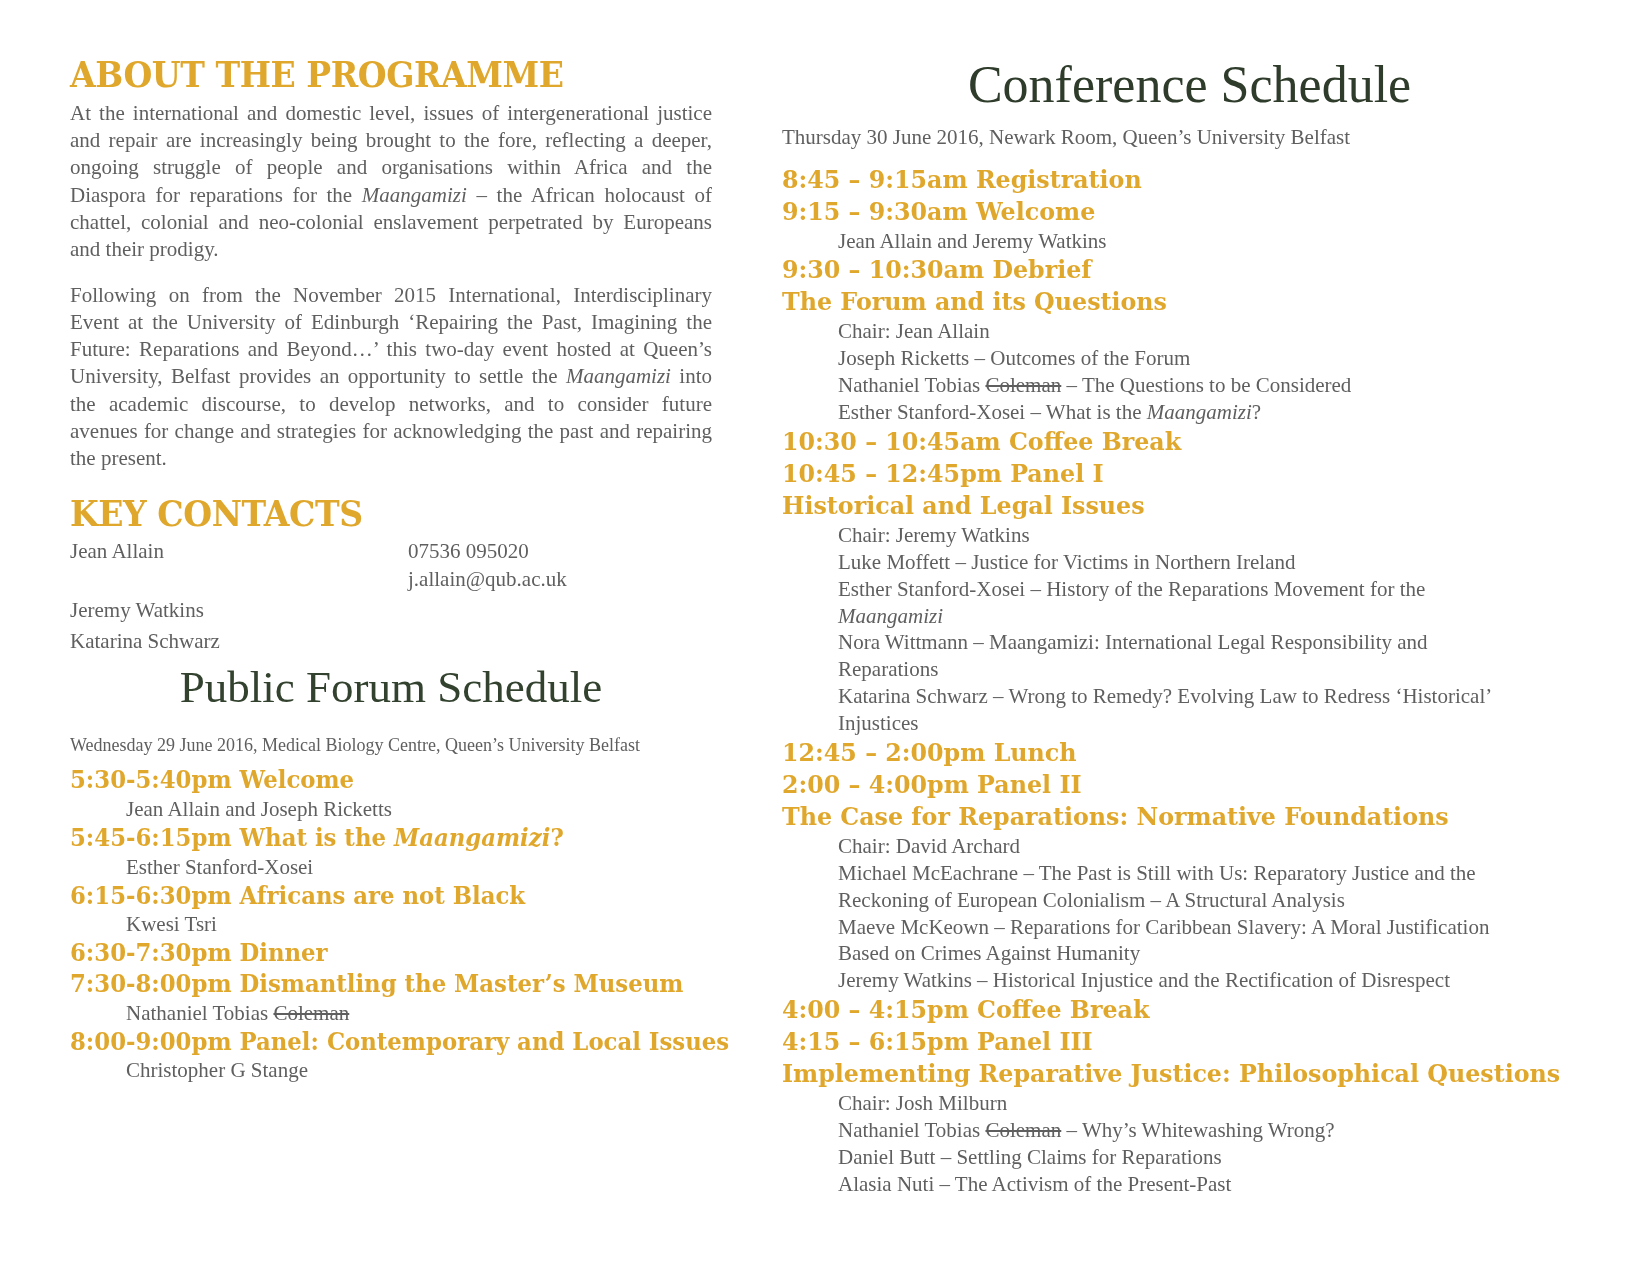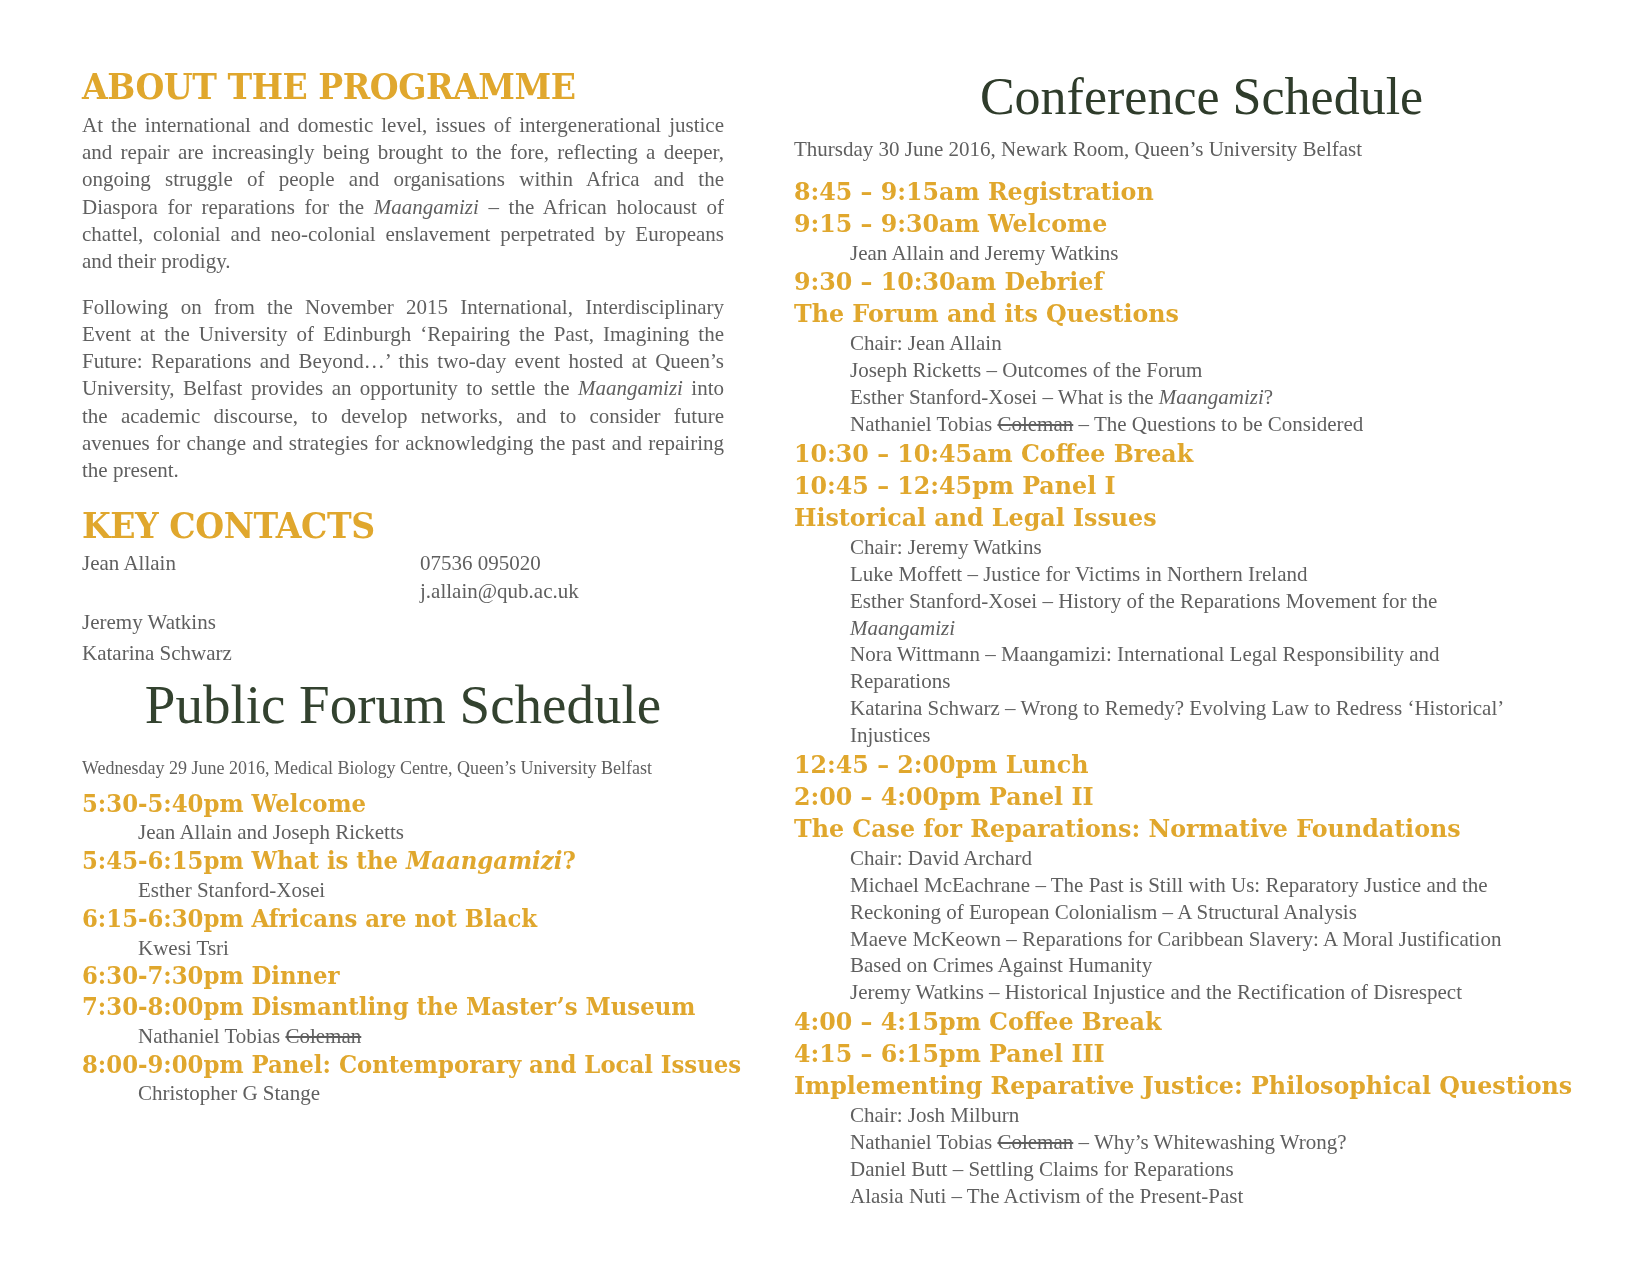--- a/index.html
+++ b/index.html
@@ -12,21 +12,21 @@
     height: 1275px;
     font-family: "Liberation Serif", serif;
     color: #5a5a5a;
     overflow: hidden;
   }
   .page {
     position: relative;
     width: 1506px;
     height: 1275px;
     box-sizing: border-box;
-    padding: 16px;
+    padding: 4px;
   }
   .cols {
     display: flex;
     width: 100%;
     height: 100%;
     box-sizing: border-box;
     padding: 52px 40px 0 66px;
   }
   .col-left {
     width: 672px;
@@ -74,21 +74,21 @@
     margin-bottom: 4px;
   }
   .contact-name { width: 338px; flex: 0 0 338px; }
   .contact-detail { flex: 1 1 auto; }
   .contact-detail div { white-space: nowrap; }
 
   
   .display-title {
     font-family: "Liberation Serif", serif;
     font-weight: normal;
-    font-size: 55px;
+    font-size: 45px;
     color: #33422f;
     text-align: center;
     margin: 6px 0 4px 0;
     line-height: 1.12;
   }
   .display-sub {
     font-family: "DejaVu Serif", "Liberation Serif", serif;
     font-weight: bold;
     font-size: 22px;
     color: #4d5d46;
@@ -199,22 +199,22 @@
       <div class="display-title">Conference Schedule</div>
       <div class="venue-line right">Thursday 30 June 2016, Newark Room, Queen’s University Belfast</div>
       <div class="sched" id="conf-schedule">
           <div class="sched-head"><span>8:45 – 9:15am Registration</span></div>
           <div class="sched-head"><span>9:15 – 9:30am Welcome</span></div>
           <div class="sched-sub indent-r"><span>Jean Allain and Jeremy Watkins</span></div>
           <div class="sched-head"><span>9:30 – 10:30am Debrief</span></div>
           <div class="sched-head">The Forum and its Questions</div>
           <div class="sched-sub indent-r"><span>Chair: Jean Allain</span></div>
           <div class="sched-sub indent-r"><span>Joseph Ricketts – Outcomes of the Forum</span></div>
+          <div class="sched-sub indent-r"><span>Nathaniel Tobias </span><span class="strike">Coleman</span><span> – The Questions to be Considered</span></div>
           <div class="sched-sub indent-r"><span>Esther Stanford-Xosei – What is the </span><span class="ital">Maangamizi</span><span>?</span></div>
-          <div class="sched-sub indent-r"><span>Nathaniel Tobias </span><span class="strike">Coleman</span><span> – The Questions to be Considered</span></div>
           <div class="sched-head"><span>10:30 – 10:45am Coffee Break</span></div>
           <div class="sched-head"><span>10:45 – 12:45pm Panel I</span></div>
           <div class="sched-head">Historical and Legal Issues</div>
           <div class="sched-sub indent-r"><span>Chair: Jeremy Watkins</span></div>
           <div class="sched-sub indent-r"><span>Luke Moffett – Justice for Victims in Northern Ireland</span></div>
           <div class="sched-sub indent-r"><span>Esther Stanford-Xosei – History of the Reparations Movement for the </span><span class="ital">Maangamizi</span></div>
           <div class="sched-sub indent-r"><span>Nora Wittmann – Maangamizi: International Legal Responsibility and Reparations</span></div>
           <div class="sched-sub indent-r"><span>Katarina Schwarz – Wrong to Remedy? Evolving Law to Redress ‘Historical’ Injustices</span></div>
           <div class="sched-head"><span>12:45 – 2:00pm Lunch</span></div>
           <div class="sched-head"><span>2:00 – 4:00pm Panel II</span></div>

